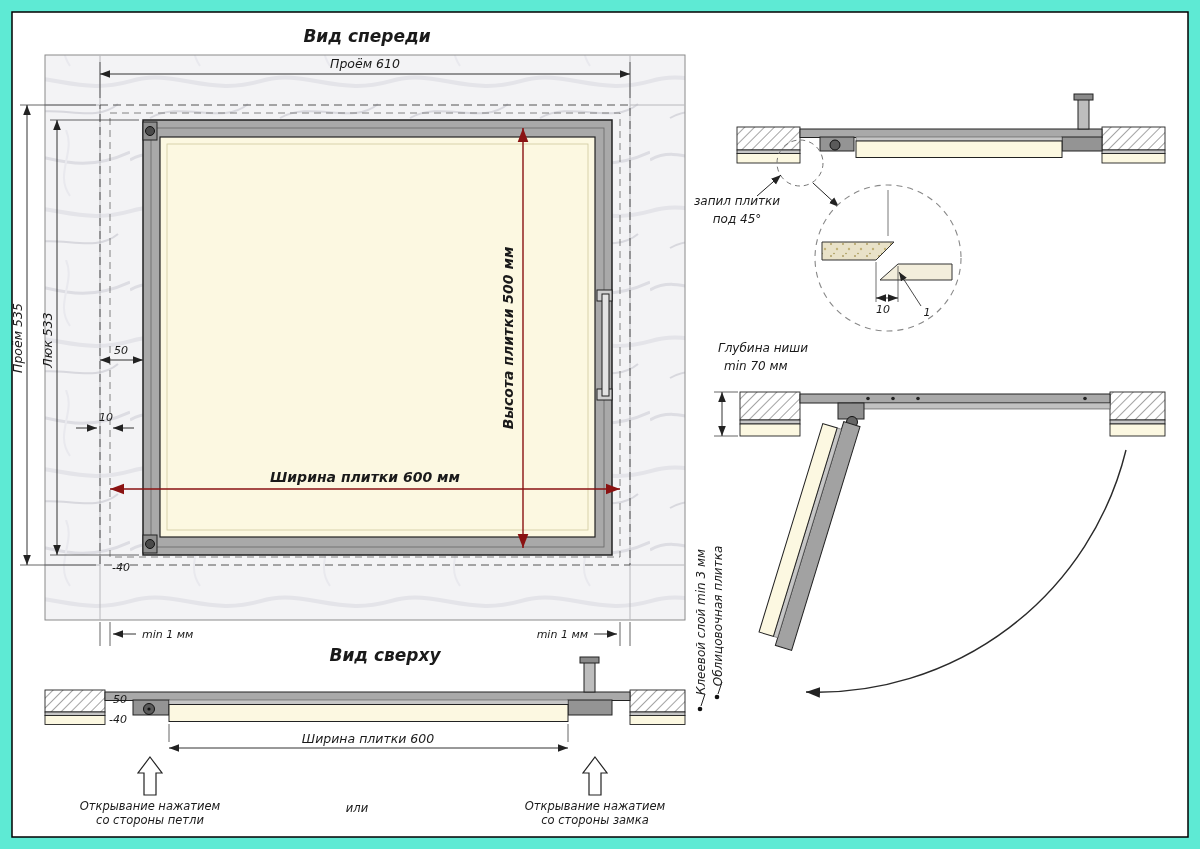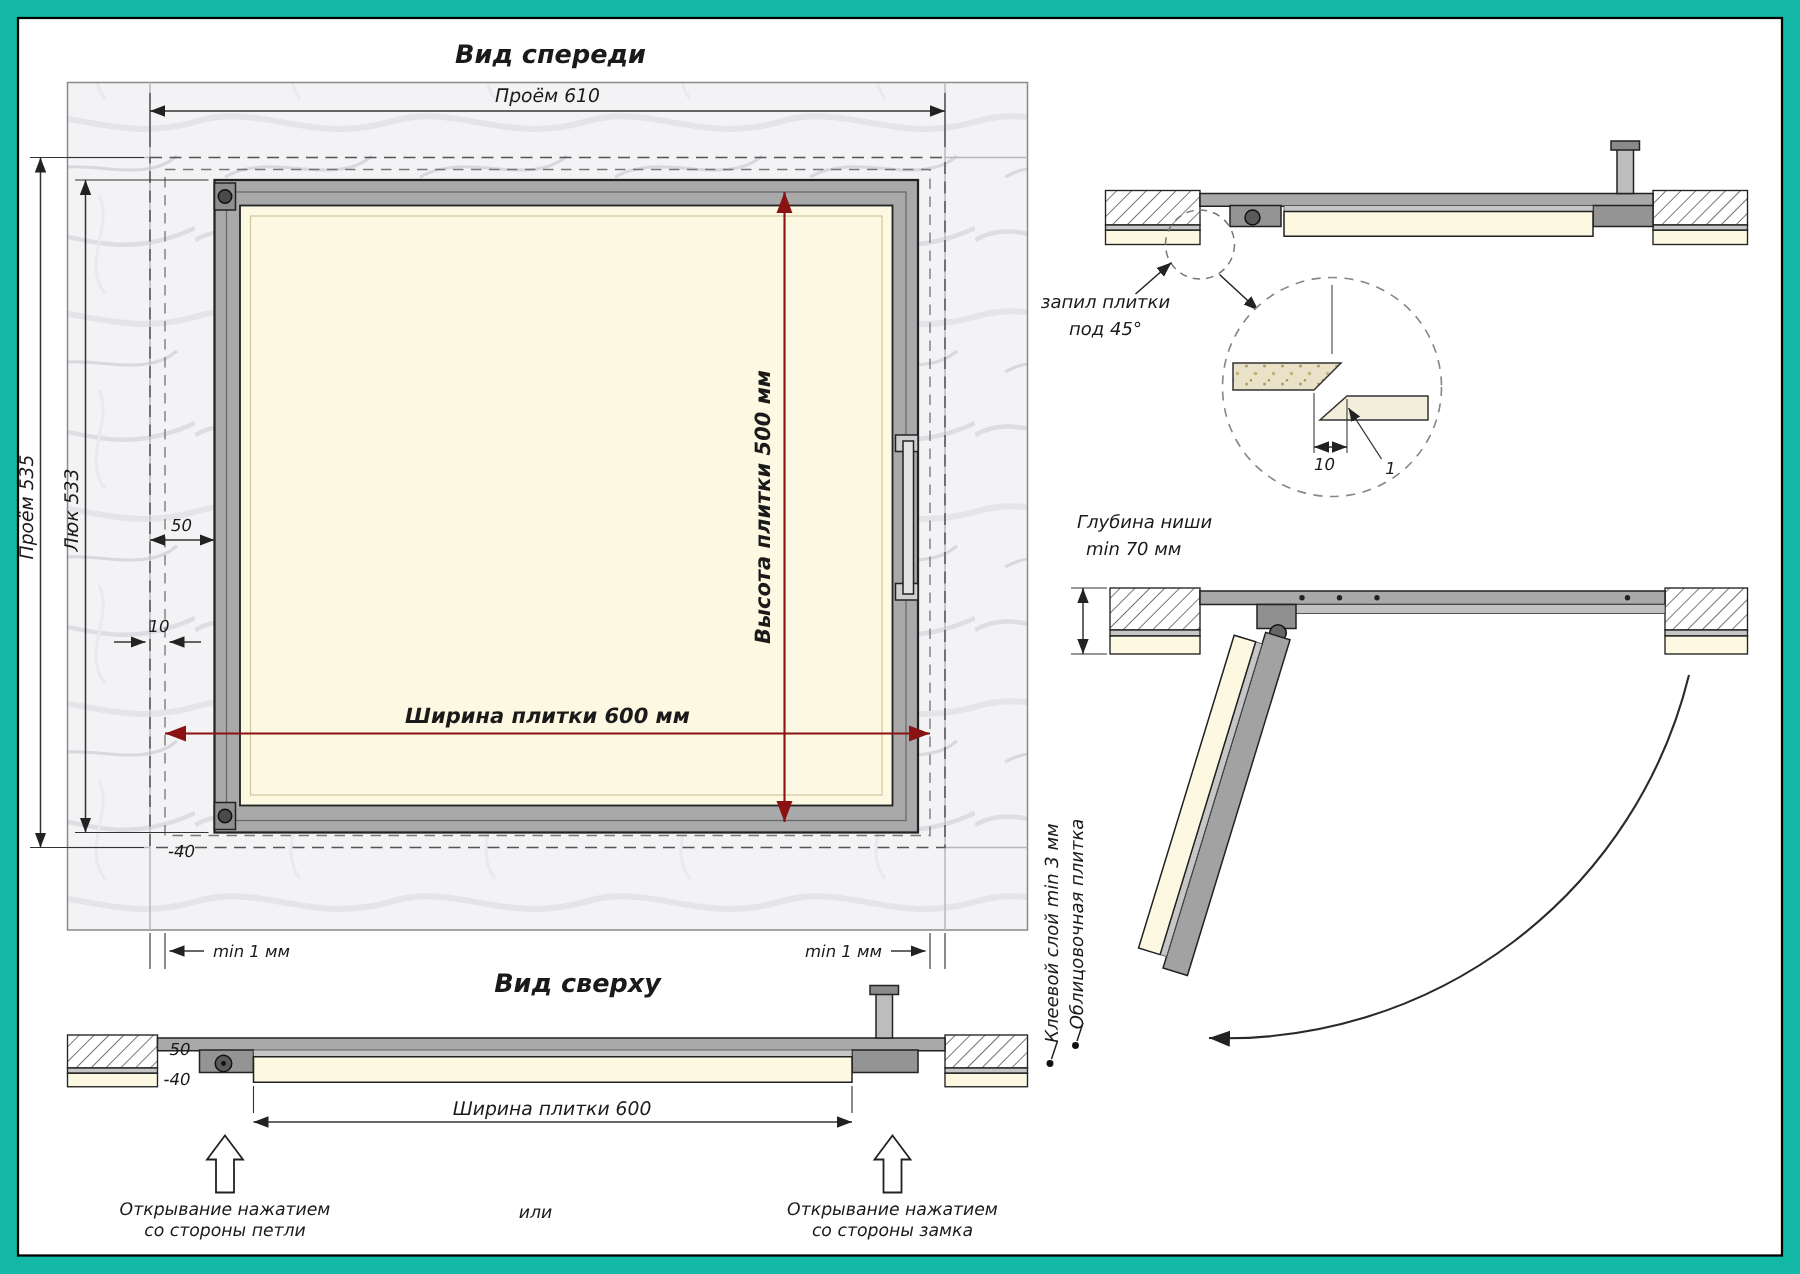--- a/index.html
+++ b/index.html
@@ -1,16 +1,16 @@
 <!DOCTYPE html>
 <html><head>
 <meta charset="utf-8">
 <style>
   html,body{margin:0;padding:0;background:#ffffff;}
-  .page{position:relative;width:1200px;height:849px;background:#14b8a6;overflow:hidden;}
+  .page{position:relative;width:1200px;height:849px;background:#5eead4;overflow:hidden;}
   svg{display:block;}
   text{font-family:"DejaVu Sans","Liberation Sans",sans-serif;font-style:italic;fill:#1a1a1a;}
   .t-title{font-size:17px;font-weight:bold;}
   .t-dim{font-size:12.5px;}
   .t-sm{font-size:11px;}
   .t-red{font-size:14px;font-weight:bold;}
   .t-note{font-size:12px;}
   .t-foot{font-size:11.5px;}
 </style>
 </head>

